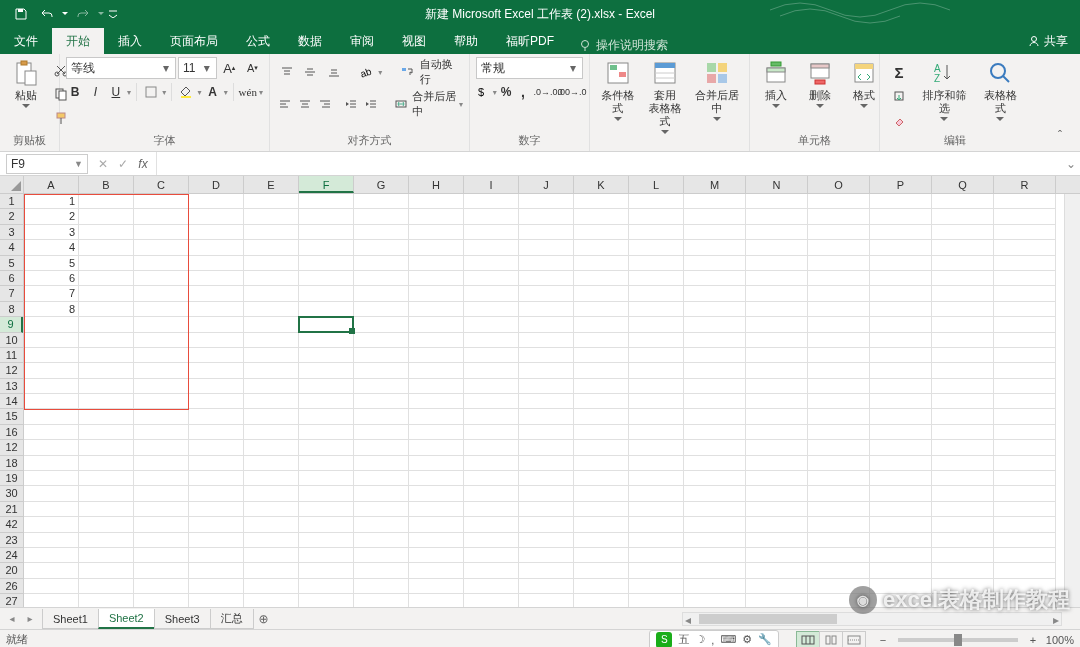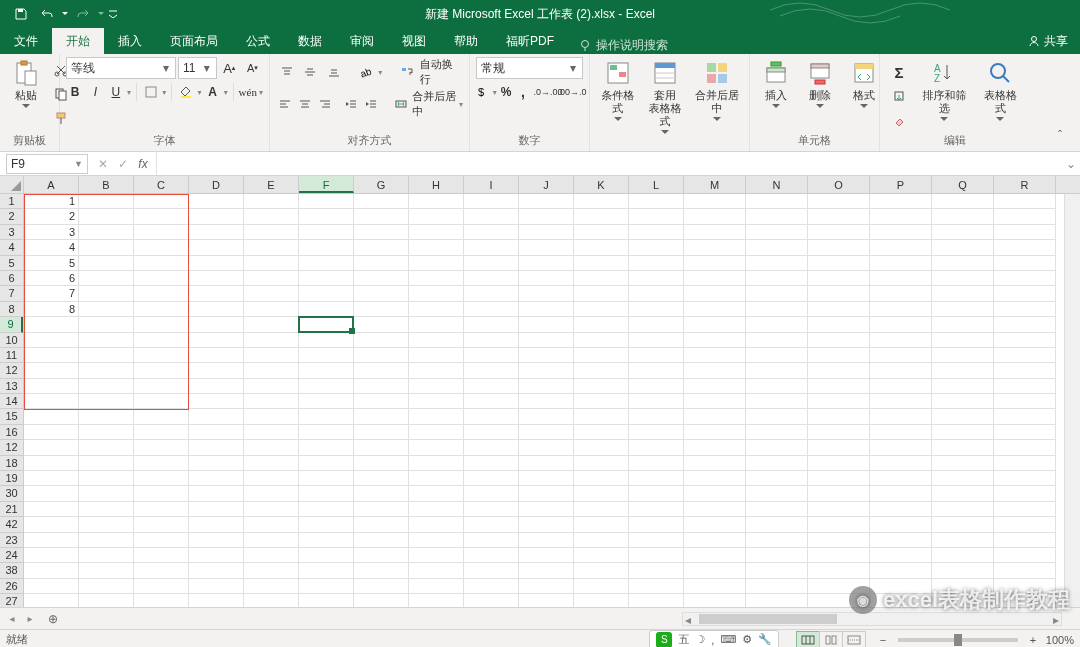--- a/index.html
+++ b/index.html
@@ -545,21 +545,21 @@
       <div class="rh">15</div>
       <div class="rh">16</div>
       <div class="rh">12</div>
       <div class="rh">18</div>
       <div class="rh">19</div>
       <div class="rh">30</div>
       <div class="rh">21</div>
       <div class="rh">42</div>
       <div class="rh">23</div>
       <div class="rh">24</div>
-      <div class="rh">38</div>
+      <div class="rh">20</div>
       <div class="rh">26</div>
       <div class="rh">27</div>
     </div>
   <div class="grid" id="grid">
       <div class="grow">
         <div class="cell" style="width: 55px;">1</div>
         <div class="cell" style="width: 55px;"></div>
         <div class="cell" style="width: 55px;"></div>
         <div class="cell" style="width: 55px;"></div>
         <div class="cell" style="width: 55px;"></div>
@@ -1101,20 +1101,26 @@
       <div class="active-cell" style="left: 274px; top: 122.2px; width: 56px; height: 16.4px;"></div>
     </div>
   <div class="vscroll"></div>
 </div>
 
 <div class="sheet-tabs">
   <div class="nav-btns">
     <div class="n">◂</div>
     <div class="n">▸</div>
   </div>
+  <div class="stabs" id="stabs">
+      <div class="stab">Sheet1</div>
+      <div class="stab active">Sheet2</div>
+      <div class="stab">Sheet3</div>
+      <div class="stab">汇总</div>
+    </div>
   <div class="add-sheet">⊕</div>
   <div class="hscroll">
     <div style="position:absolute;left:2px;top:0;color:#888">◂</div>
     <div class="hscroll-track">
         <div class="hscroll-thumb"></div>
       </div>
     <div style="position:absolute;right:2px;top:0;color:#888">▸</div>
   </div>
 </div>
 

